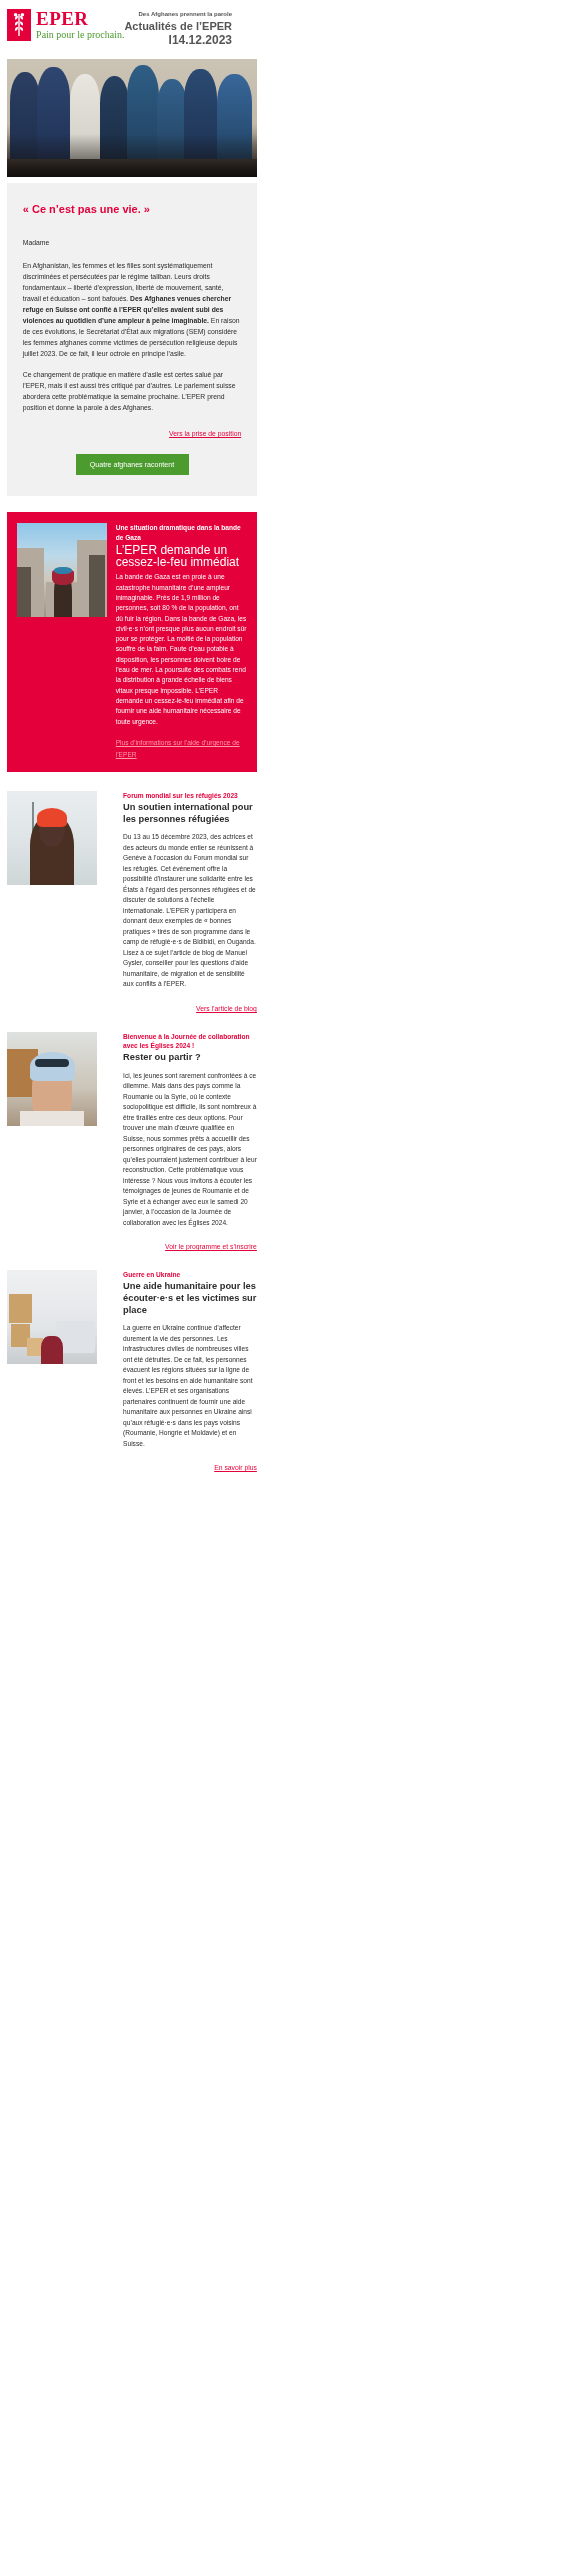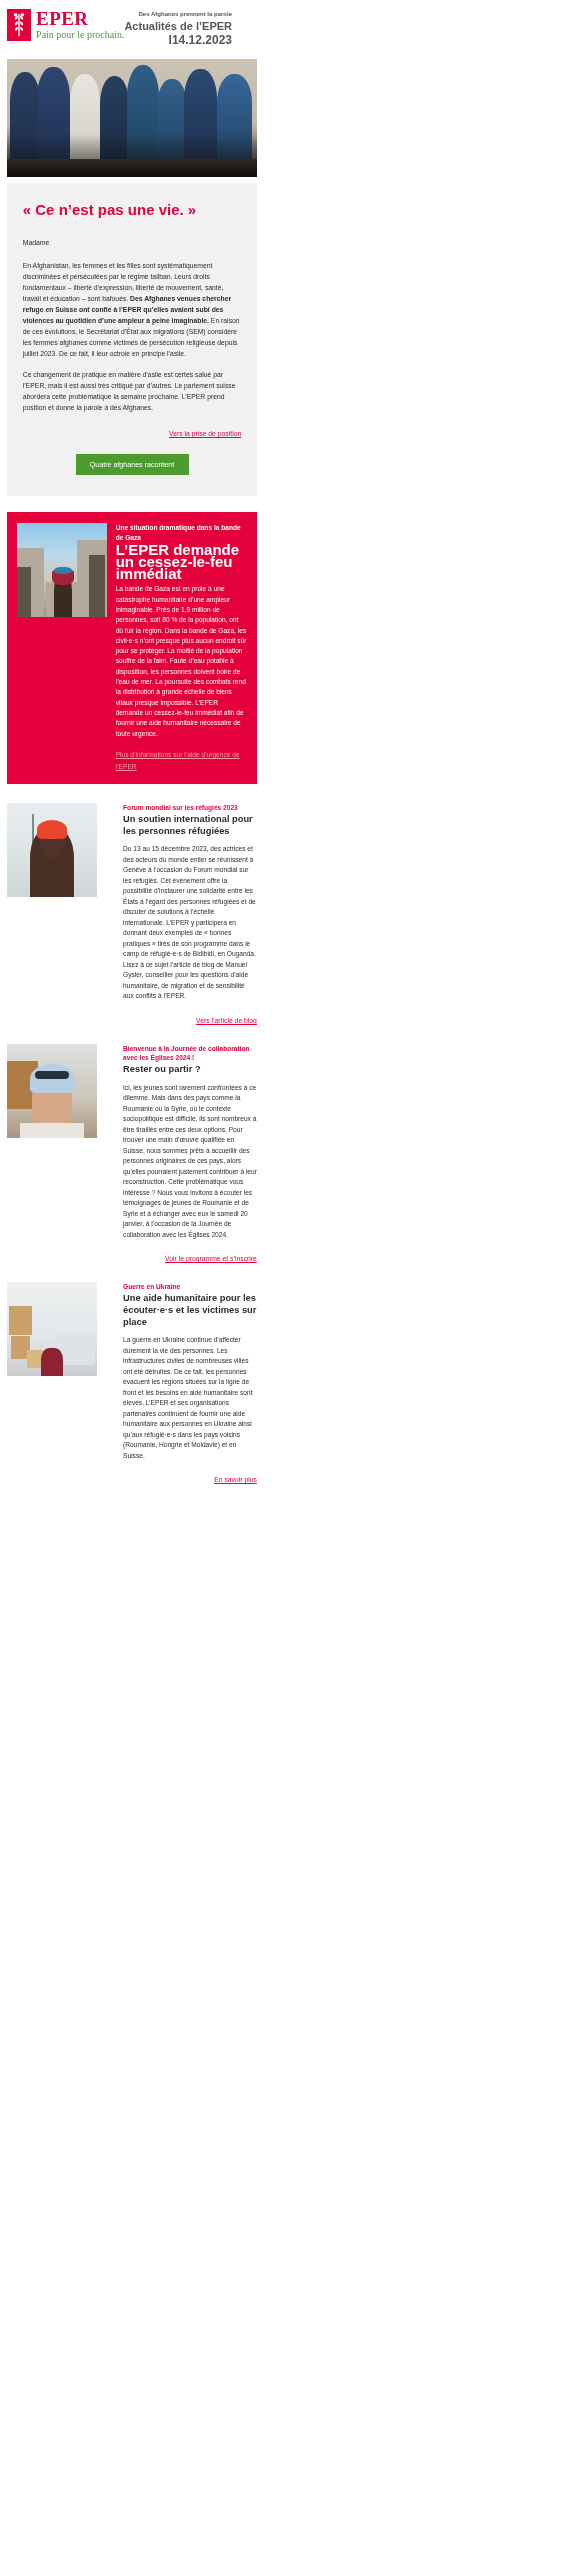--- a/index.html
+++ b/index.html
@@ -118,21 +118,21 @@
   }
 
   
   .intro {
     margin: 5.7px 7.1px 0 7.1px;
     background: #f1f1f1;
     padding: 18.5px 15.7px 21.4px 15.7px;
   }
   .intro-title {
     color: #e4003a;
-    font-size: 15px;
+    font-size: 11px;
     font-weight: bold;
     line-height: 17px;
     margin: 0 0 18.5px 0;
   }
   .intro p {
     font-size: 6.8px;
     line-height: 11px;
     margin: 0 0 10.7px 0;
     color: #2b2b2b;
   }
@@ -175,22 +175,22 @@
   .block-red .body { flex: 1 1 auto; }
   .block-red .kicker {
     color: #ffffff;
     font-size: 6.6px;
     font-weight: bold;
     line-height: 9.3px;
     margin-bottom: 2.1px;
   }
   .block-red .head {
     color: #ffffff;
-    font-size: 15px;
-    font-weight: bold;
+    font-size: 12px;
+    font-weight: normal;
     line-height: 12px;
     margin-bottom: 4.3px;
   }
   .block-red .text {
     color: #ffffff;
     font-size: 6.6px;
     line-height: 10.3px;
     margin: 0;
   }
   .block-red .link-line {

